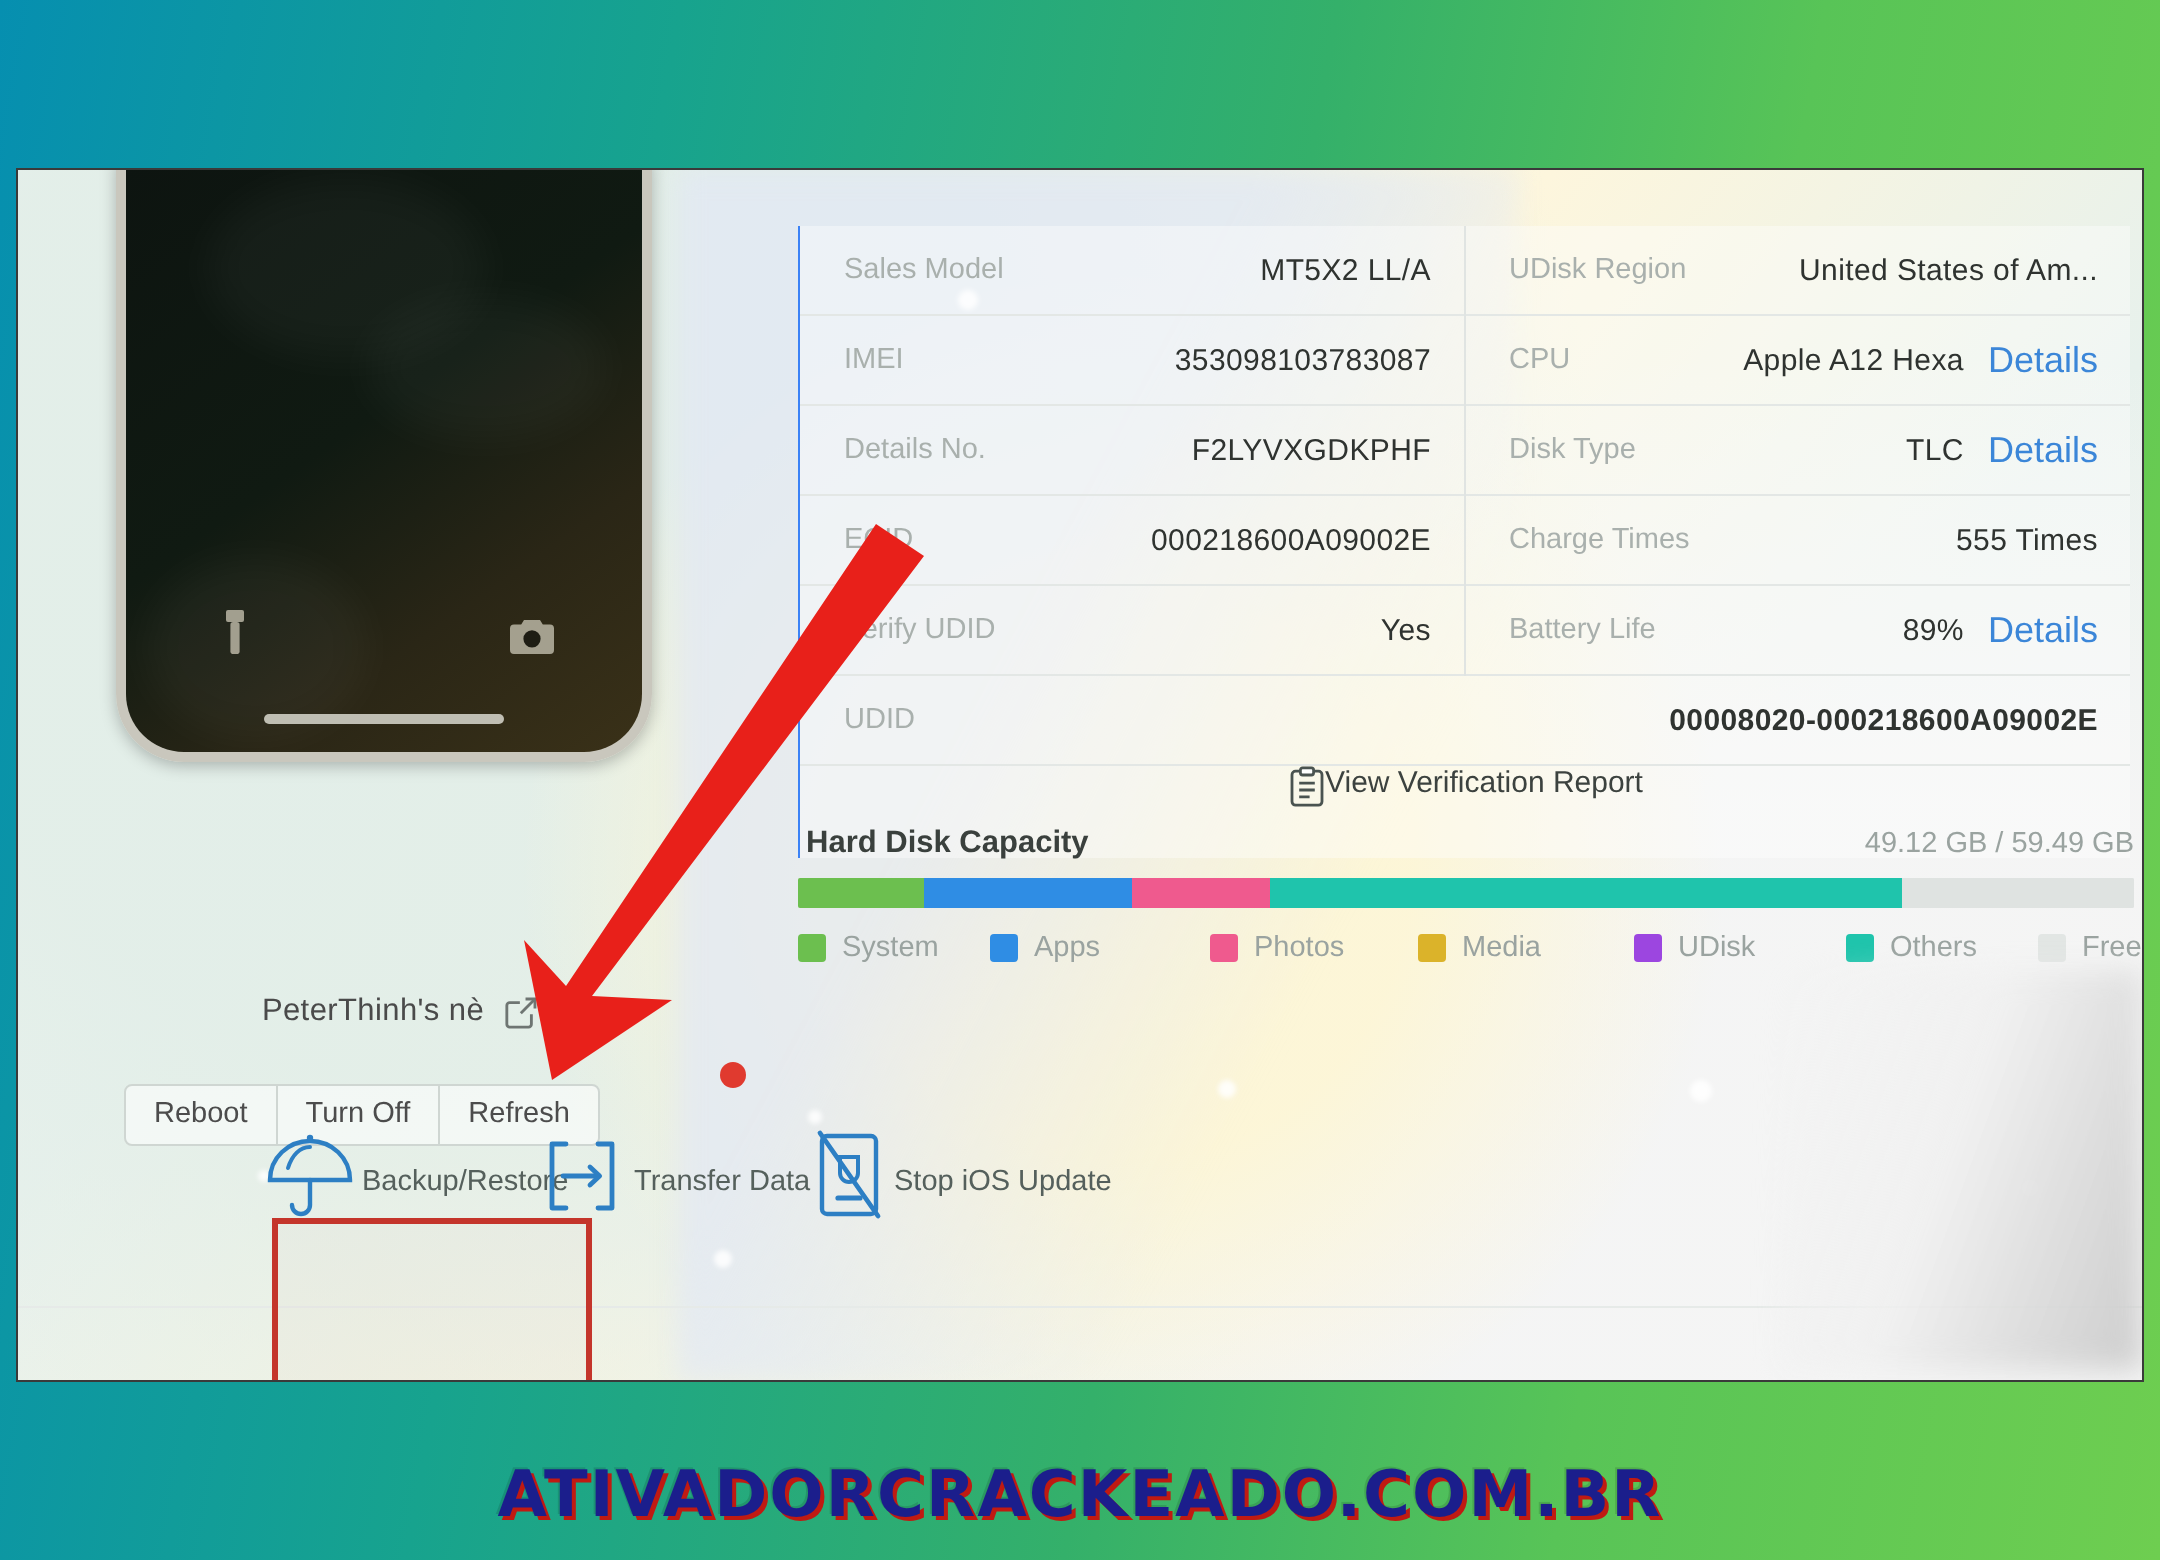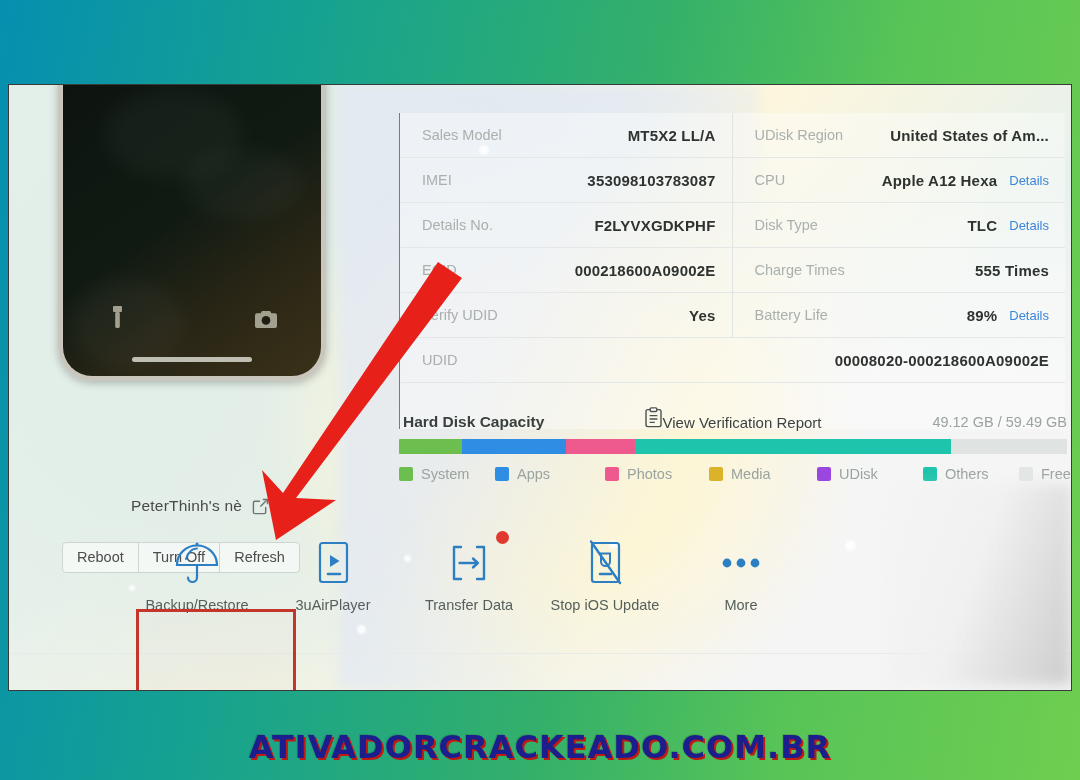--- a/index.html
+++ b/index.html
@@ -69,48 +69,48 @@
     border-left:1px solid #3b82f6;
     margin-top:28px;
   }
   #info-table{ position:absolute; left:0; top:0; width:100%; }
   .info-cols{ display:flex; }
   .info-col{ width:50%; }
   .info-col.left{ border-right:1px solid #e0e4e2; }
   .info-row{ height:45px; display:flex; align-items:center; padding:0 16px 0 22px;
     border-bottom:1px solid #e3e7e5; }
   .info-label{ font-size:14.5px; color:#a9b0ad; flex:0 0 auto; }
-  .info-value{ margin-left:auto; font-size:15px; color:#2f3330; font-weight:bold; letter-spacing:.2px; }
-  .info-details{ font-size:13px; color:#3b86d8; margin-left:12px; cursor:pointer; }
+  .info-value{ margin-left:auto; font-size:15px; color:#2f3330; font-weight:normal; letter-spacing:.2px; }
+  .info-details{ font-size:18px; color:#3b86d8; margin-left:12px; cursor:pointer; }
 
   #udid-row{ height:45px; display:flex; align-items:center; padding:0 16px 0 22px;
     border-top:0; border-bottom:1px solid #e3e7e5; }
   #udid-label{ font-size:14.5px; color:#a9b0ad; }
   #udid-value{ margin-left:auto; font-size:15px; color:#2f3330; font-weight:bold; letter-spacing:.2px; }
 
   #info-actions{ display:flex; height:48px; }
-  .info-action{ flex:1; display:flex; align-items:flex-end; justify-content:center; gap:0;
+  .info-action{ flex:1; display:flex; align-items:flex-start; justify-content:center; gap:0;
     font-size:15px; color:#3c423f; cursor:pointer; }
   .info-action + .info-action{ border-left:1px solid #e0e4e2; }
 
   
   #capacity{ position:absolute; left:390px; top:328px; width:672px; }
   #capacity-head{ display:flex; align-items:baseline; padding:0 4px 0 4px; }
   #capacity-title{ font-size:15.5px; font-weight:bold; color:#3a403d; }
   #capacity-size{ margin-left:auto; font-size:14.5px; color:#9aa3a0; }
   #capacity-bar{ margin-top:8px; height:15px; display:flex; width:668px; background:#dfe3e1; border-radius:1px; overflow:hidden; }
   .cap-seg{ height:100%; }
   #capacity-legend{ margin-top:12px; display:flex; align-items:center; }
   .legend-item{ display:flex; align-items:center; gap:8px; }
   .legend-swatch{ width:14px; height:14px; border-radius:2px; }
   .legend-label{ font-size:14.5px; color:#9aa3a0; }
 
   
   #toolbar{ position:absolute; left:0; top:430px; width:100%; height:125px; display:flex; }
-  .tool-item{ width:136px; display:flex; flex-direction:column; align-items:center;
+  .tool-item{ width:136px; display:flex; flex-direction:row; align-items:center;
     justify-content:flex-start; padding-top:20px; position:relative; cursor:pointer; }
   .tool-icon{ height:56px; display:flex; align-items:center; justify-content:center; }
   .tool-label{ margin-top:6px; font-size:14.5px; color:#55605c; white-space:nowrap; }
   .tool-dot{ position:absolute; width:13px; height:13px; border-radius:50%; background:#e03a2f; top:16px; right:28px; }
   #tool-highlight{ position:absolute; left:127px; top:524px; width:160px; height:126px;
     border:3px solid #c4352b; background:rgba(196,53,43,0.02); pointer-events:none; }
   .blur-patch{ position:absolute; right:0; top:400px; width:180px; height:200px;
     background:linear-gradient(110deg, rgba(255,255,255,0) 0%, rgba(240,240,240,.85) 45%, rgba(200,200,200,.9) 100%);
     filter:blur(7px); pointer-events:none; }
   #toolbar-sep{ position:absolute; left:0; top:568px; width:100%; height:1px; background:#e6eae8; }
@@ -317,30 +317,20 @@
         <svg width="52" height="52" viewBox="0 0 52 52" fill="none" stroke="#2d7fc4" stroke-width="2.2" stroke-linecap="round">
           <path d="M6 28c0-11 9-19.5 20-19.5S46 17 46 28z"></path>
           <path d="M15 22c2-6.5 6-10.5 11-10.5" stroke-width="2"></path>
           <path d="M26 28v12.5a4.5 4.5 0 0 1-9 0"></path>
           <circle cx="26" cy="7" r="1.6" fill="#2d7fc4" stroke="none"></circle>
         </svg>
       </span>
       <span class="tool-label">Backup/Restore</span>
     </div>
 
-    <div class="tool-item">
-      <span class="tool-icon">
-        <svg width="46" height="52" viewBox="0 0 46 52" fill="none" stroke="#2d7fc4" stroke-width="2.2">
-          <rect x="10" y="6" width="27" height="39" rx="2.5"></rect>
-          <path d="M20 18l9.5 6-9.5 6z" fill="#2d7fc4" stroke="none"></path>
-          <path d="M18 37h12" stroke-linecap="round" stroke-width="2.6"></path>
-        </svg>
-      </span>
-      <span class="tool-label">3uAirPlayer</span>
-    </div>
 
 
     <div class="tool-item">
       <span class="tool-dot"></span>
       <span class="tool-icon">
         <svg width="52" height="48" viewBox="0 0 52 48" fill="none" stroke="#2d7fc4" stroke-width="2.4" stroke-linecap="round" stroke-linejoin="round">
           <path d="M18 8h-7v32h7"></path>
           <path d="M34 8h7v32h-7"></path>
           <path d="M16.5 24h18"></path>
           <path d="M30 19.5 34.8 24 30 28.5"></path>
@@ -354,30 +344,20 @@
         <svg width="46" height="52" viewBox="0 0 46 52" fill="none" stroke="#2d7fc4" stroke-width="2.2" stroke-linecap="round">
           <rect x="10" y="6" width="27" height="39" rx="2.5"></rect>
           <path d="M18 37h11" stroke-width="2.6"></path>
           <path d="M19 16.5h9v8a4.5 4.5 0 0 1-9 0z" stroke-width="2"></path>
           <path d="M9 4.5 38 46" stroke-width="2.4"></path>
         </svg>
       </span>
       <span class="tool-label">Stop iOS Update</span>
     </div>
 
-    <div class="tool-item">
-      <span class="tool-icon">
-        <svg width="48" height="20" viewBox="0 0 48 20" fill="#2d7fc4">
-          <circle cx="10" cy="10" r="4.4"></circle>
-            <circle cx="24" cy="10" r="4.4"></circle>
-            <circle cx="38" cy="10" r="4.4"></circle>
-        </svg>
-      </span>
-      <span class="tool-label">More</span>
-    </div>
   </div>
 
   <div class="blur-patch"></div>
   <div id="tool-highlight"></div>
 </div>
 
 <svg id="arrow-layer" viewBox="0 0 1080 780">
   <g fill="#e8201a">
     <path d="M438 262 L462 278 L296 498 L336 500 L276 540 L262 470 L283 493 Z"></path>
   </g>

